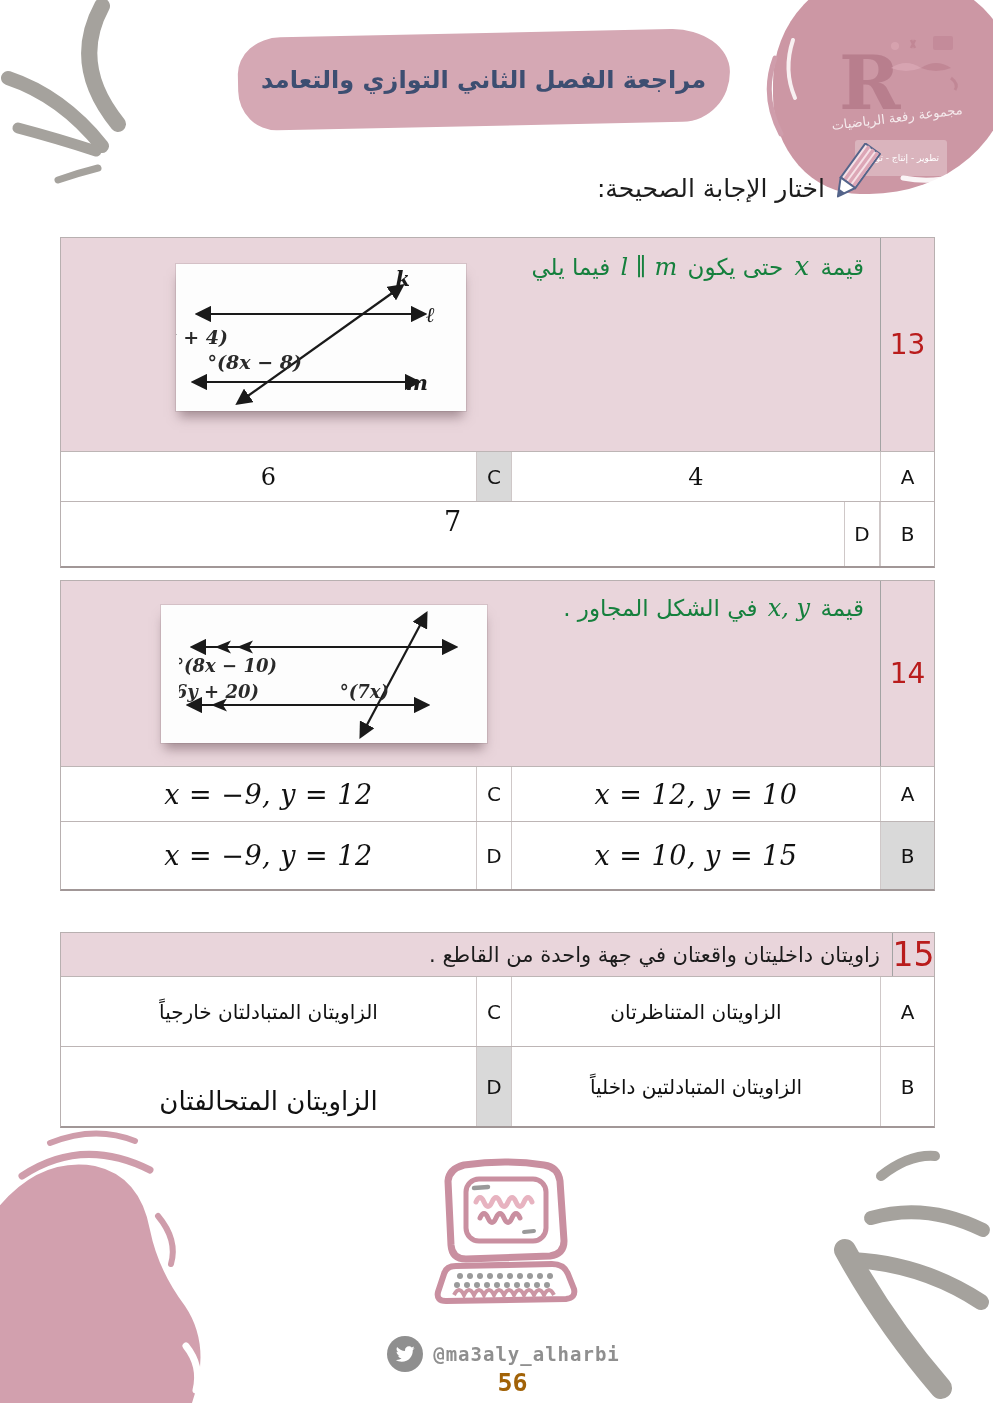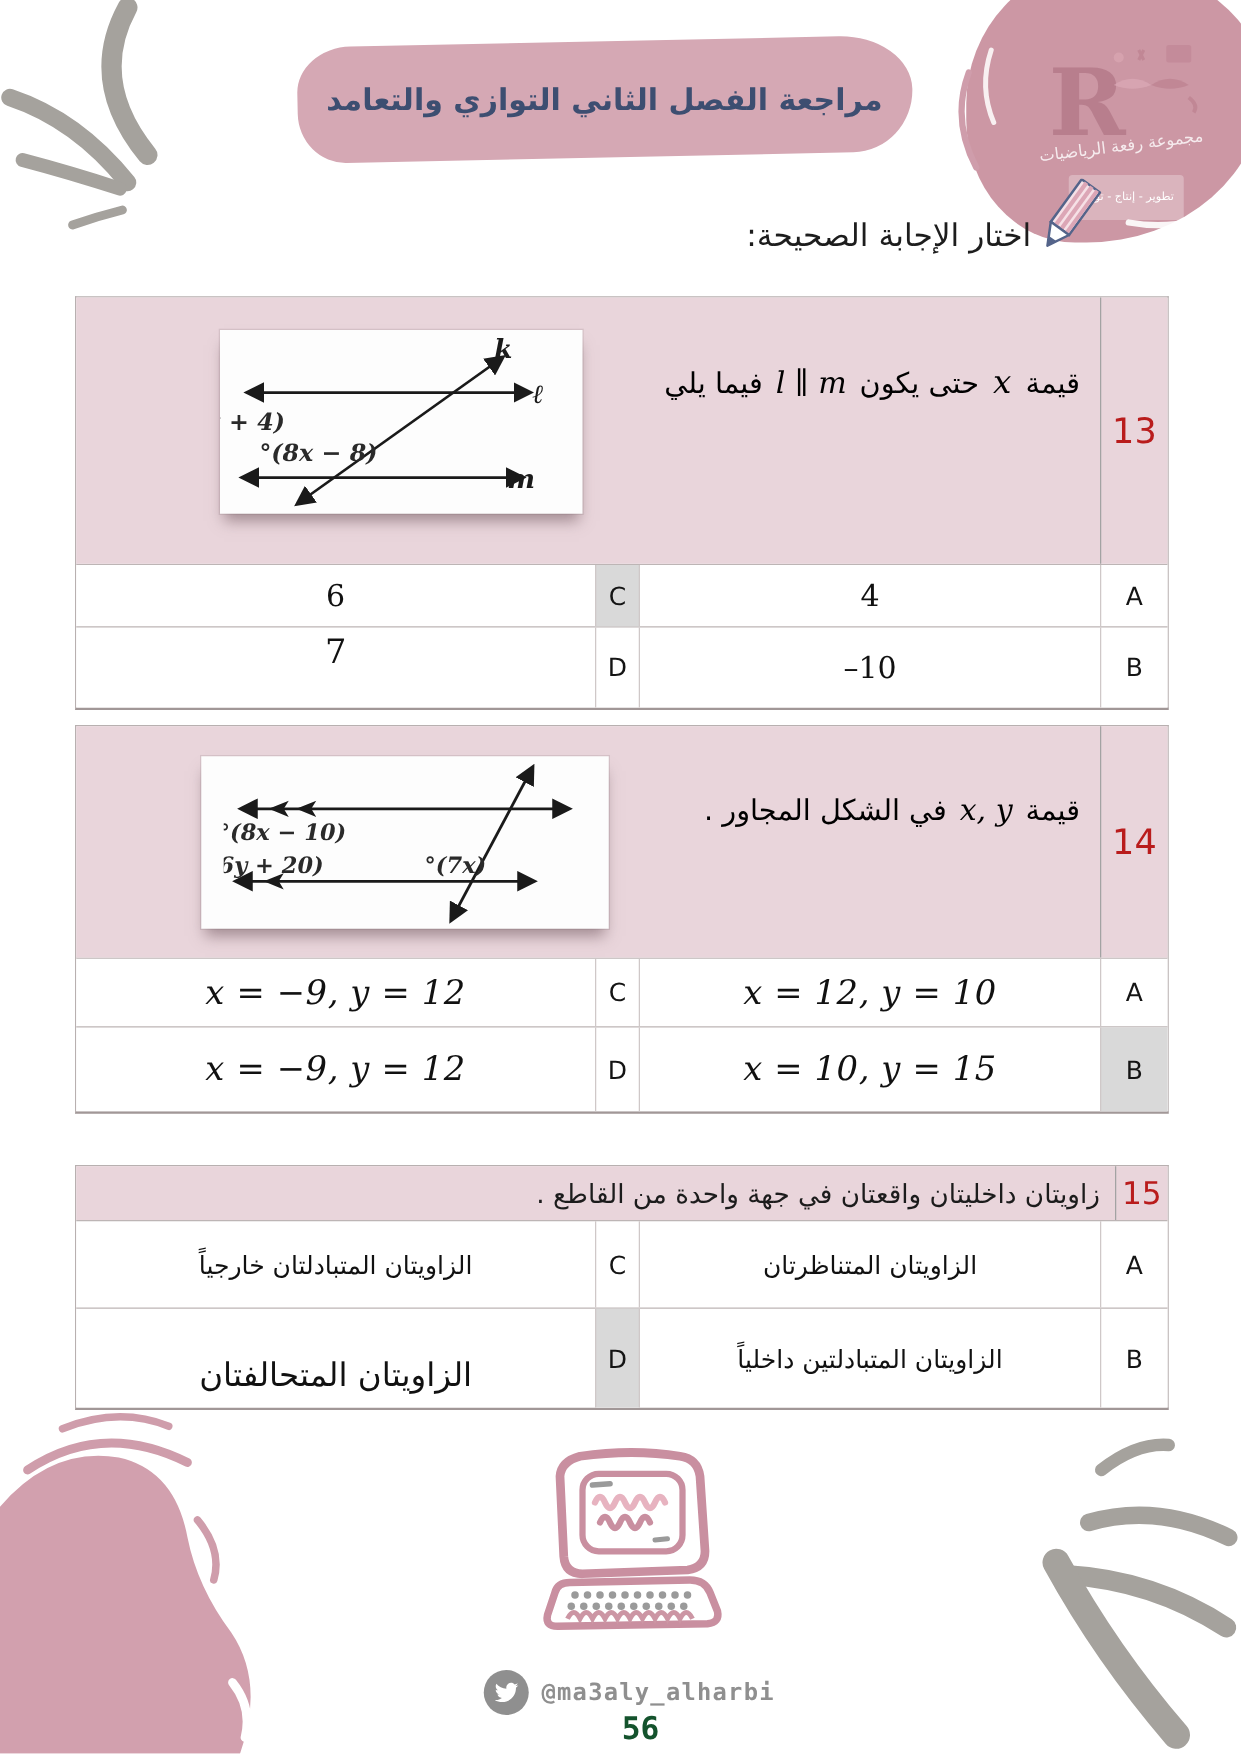--- a/index.html
+++ b/index.html
@@ -48,23 +48,23 @@
   .qtable {
     position:absolute; width:875px; background:#fff; direction:rtl;
     border:1px solid #b8b0b0; border-bottom:2.5px solid #a19797;
   }
   .q-header { display:flex; background:#e9d5db; position:relative; }
   .num-cell {
     width:54px; flex:0 0 54px; border-left:1px solid #a3a3a3;
     display:flex; align-items:center; justify-content:center;
     font-size:28px; color:#b91c1c;
   }
-  .num-cell.small { width:42px; flex:0 0 42px; font-size:25px; }
+  .num-cell.small { width:42px; flex:0 0 42px; font-size:33px; }
   .q-content { flex:1; position:relative; }
-  .q-text { padding:13px 16px 0 0; font-size:23px; color:#000000;margin-top:40px; }
+  .q-text { padding:13px 16px 0 0; font-size:23px; color:#15803d; }
   .q-text .mvar { font-family:"DejaVu Serif", serif; font-style:italic; font-size:26px; padding:0 4px; }
   .q-text .mseg { font-family:"DejaVu Serif", serif; font-style:italic; font-size:24px; direction:ltr; unicode-bidi:isolate; padding:0 3px; }
 
   .figure-card {
     position:absolute; background:#fdfdfd;
     box-shadow:0 9px 11px -3px rgba(105,80,88,.55), 0 0 0 1px rgba(160,140,145,.25);
     display:flex; align-items:center; justify-content:center;
   }
 
   .opt-row { display:flex; direction:rtl; background:#fff; border-top:1.5px solid #bdb5b5; }
@@ -101,21 +101,21 @@
   .tw-circle {
     width:36px; height:36px; border-radius:50%; background:#8f8f8f;
     display:flex; align-items:center; justify-content:center;
   }
   .tw-handle {
     font-family:"DejaVu Sans Mono", monospace; font-weight:bold;
     font-size:19px; color:#8f8f8f; letter-spacing:1px;
   }
   .page-number {
     position:absolute; left:0; right:0; top:1368px; text-align:center;
-    font-size:25px; font-weight:bold; color:#14532d;
+    font-size:25px; font-weight:bold; color:#a16207;
     font-family:"DejaVu Sans Mono", monospace;
     padding-left:32px;
   }
   .blob-bl {
     position:absolute; left:0; bottom:0;
   }
 </style>
 </head>
 <body>
 
@@ -199,21 +199,20 @@
       </div>
     </div>
     <div class="opt-row" style="height:50px;">
       <div class="lbl lbl-edge">A</div>
       <div class="opt-val val-a serif-num">4</div>
       <div class="lbl lbl-mid highlight">C</div>
       <div class="opt-val val-c serif-num">6</div>
     </div>
     <div class="opt-row" style="height:65px;">
       <div class="lbl lbl-edge">B</div>
-      <div class="opt-val val-a serif-num">–10</div>
       <div class="lbl lbl-mid">D</div>
       <div class="opt-val val-c serif-num" style="align-items:flex-start; padding-top:4px; font-size:27px;">7</div>
     </div>
   </div>
 
   <div class="qtable" style="left:60px; top:580px;">
     <div class="q-header" style="height:185px;">
       <div class="num-cell">14</div>
       <div class="q-content">
         <div class="q-text">

